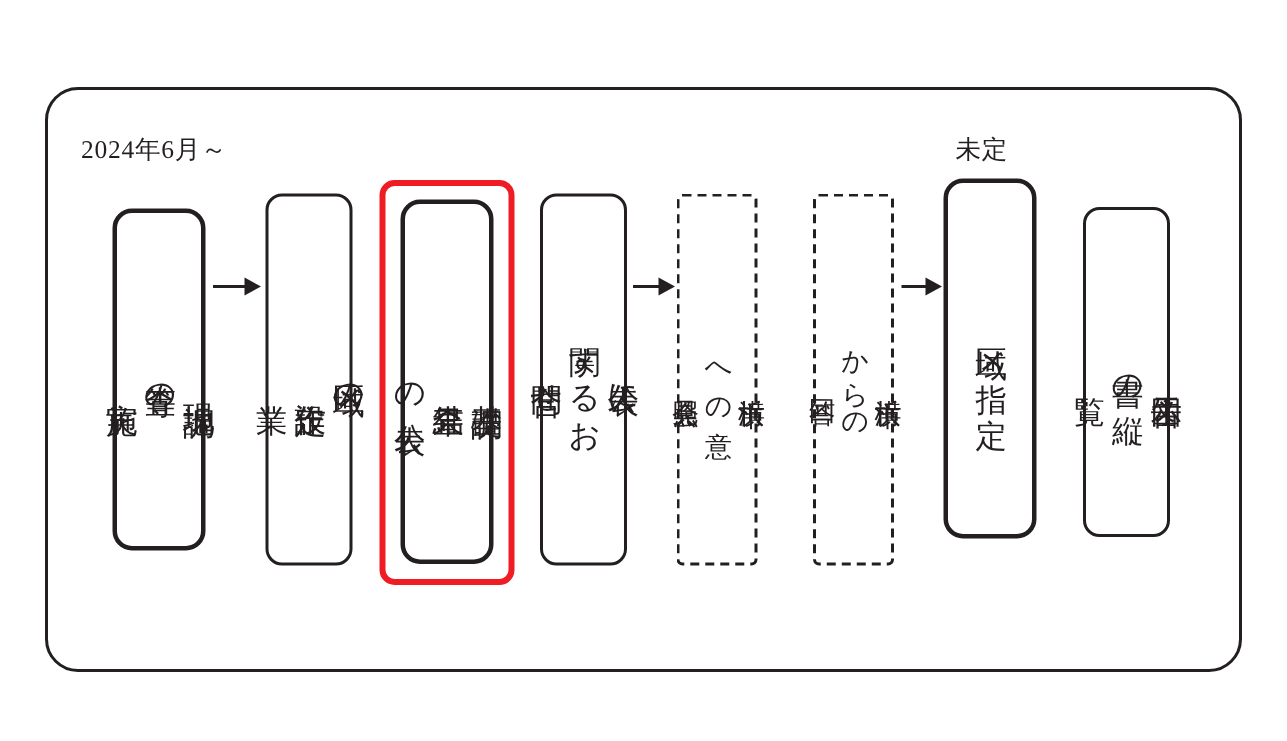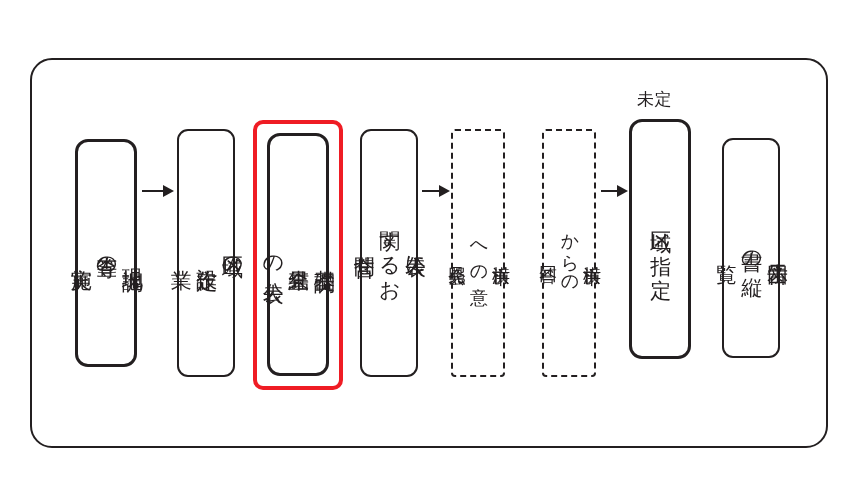--- a/index.html
+++ b/index.html
@@ -109,20 +109,21 @@
     border-left: 11px solid #231f20;
   }
 </style>
 </head>
 <body>
 
 <div id="canvas">
 
   <div id="outer-frame"></div>
 
+  <div class="date-label" id="date-1">2024年6月～</div>
   <div class="date-label" id="date-3">未定</div>
 
   <div class="node solid-thick" style="left:75px;  top:139px; width:62px;  height:228px;">
     <span class="vtext">現地調
 査等の
 実施</span>
   </div>
 
   <div class="node solid-thin" style="left:177px; top:129px; width:58px;  height:248px;">
     <span class="vtext">区域の

